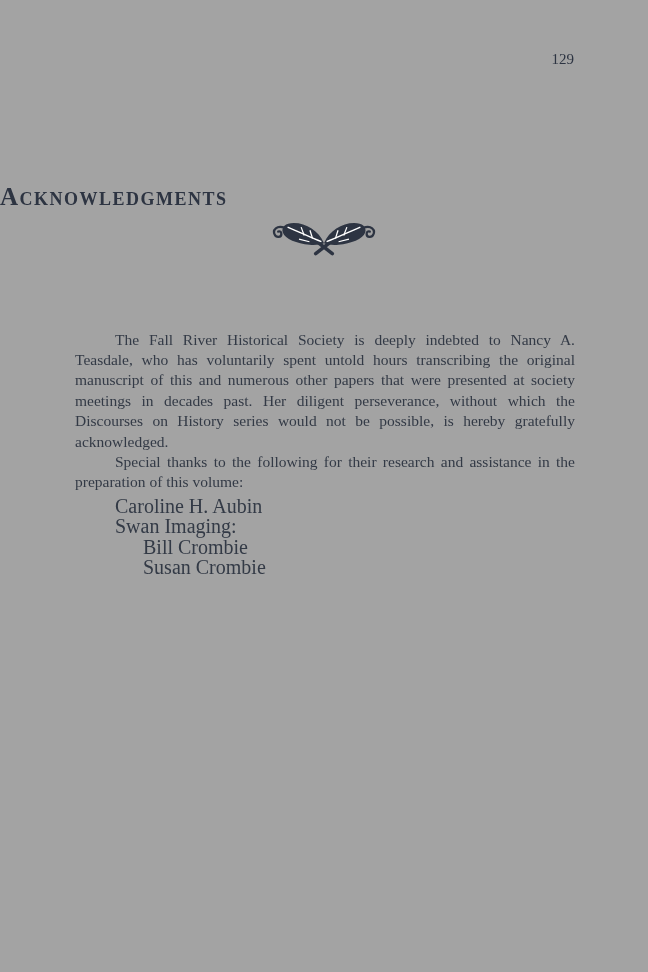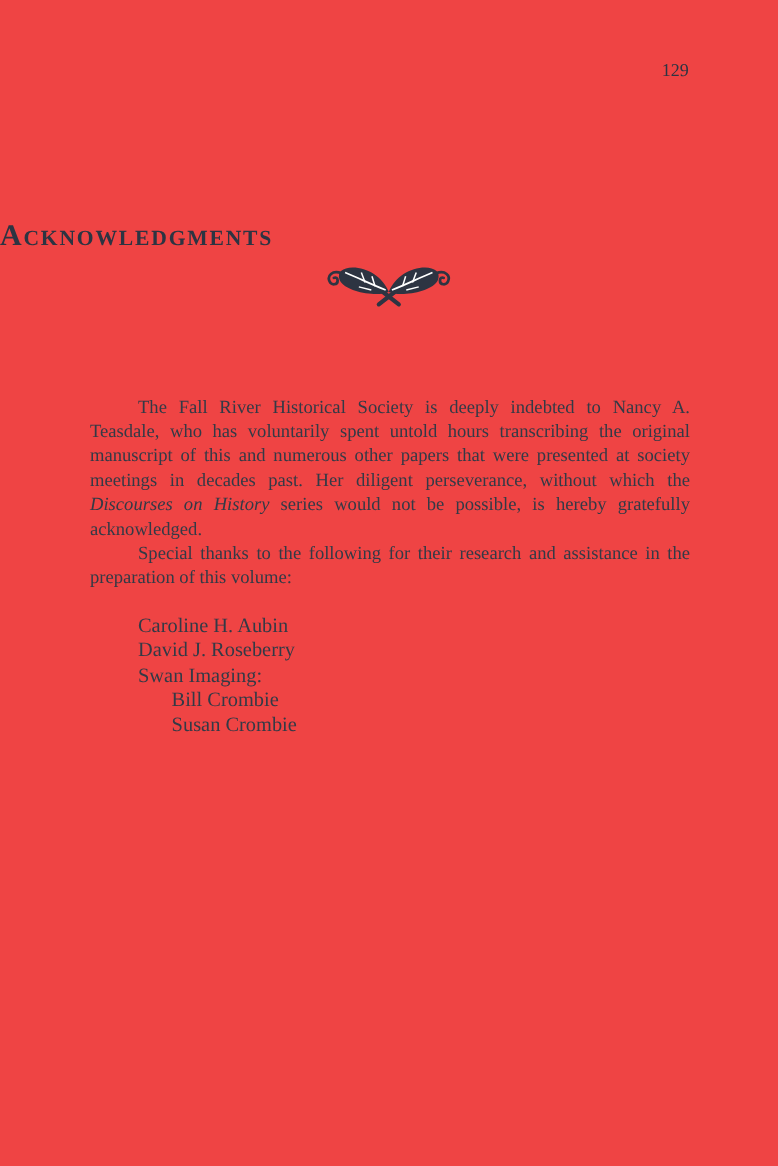--- a/index.html
+++ b/index.html
@@ -1,20 +1,20 @@
 <!DOCTYPE html>
 <html><head>
 <meta charset="utf-8">
 <style>
   html, body { margin: 0; padding: 0; background: #ffffff; }
   .page {
     position: relative;
     width: 648px;
     height: 972px;
-    background: #ef4444;
+    background: #a3a3a3;
     font-family: "Liberation Serif", serif;
     color: #333a46;
     overflow: hidden;
     box-sizing: border-box;
   }
   .page-number {
     position: absolute;
     top: 50px;
     right: 74px;
     font-size: 15px;
@@ -48,27 +48,27 @@
     font-size: 15.5px;
     line-height: 20.4px;
     text-align: justify;
     color: #333a46;
   }
   .para-1 { top: 314px; text-indent: 40px; }
   .para-2 { top: 436px; text-indent: 40px; }
   .credits {
     position: absolute;
     left: 115px;
-    top: 512px;
-    font-size: 17px;
+    top: 496px;
+    font-size: 20px;
     line-height: 20.4px;
     color: #333a46;
   }
   .credit-sub { padding-left: 28px; }
-  .italic { font-style: italic; }
+  .italic { }
 </style>
 </head>
 <body>
 
 <div class="page">
 
   <div class="page-number">129</div>
 
   <h1 class="heading">Acknowledgments</h1>
 
@@ -93,19 +93,18 @@
       <use href="#halfLeaf" transform="scale(-1,1) translate(-100,0)"></use>
     </svg>
   </div>
 
   <p class="body-text para-1"><span>The Fall River Historical Society is deeply indebted to Nancy A. Teasdale, who has voluntarily spent untold hours transcribing the original manuscript of this and numerous other papers that were presented at society meetings in decades past. Her diligent perseverance, without which the </span><span class="italic">Discourses on History</span><span> series would not be possible, is hereby gratefully acknowledged.</span></p>
 
   <p class="body-text para-2">Special thanks to the following for their research and assistance in the preparation of this volume:</p>
 
   <div class="credits">
     <div>Caroline H. Aubin</div>
-    <div>David J. Roseberry</div>
     <div>Swan Imaging:</div>
     <div class="credit-sub">Bill Crombie</div>
     <div class="credit-sub">Susan Crombie</div>
   </div>
 
 </div>
 
 </body></html>

